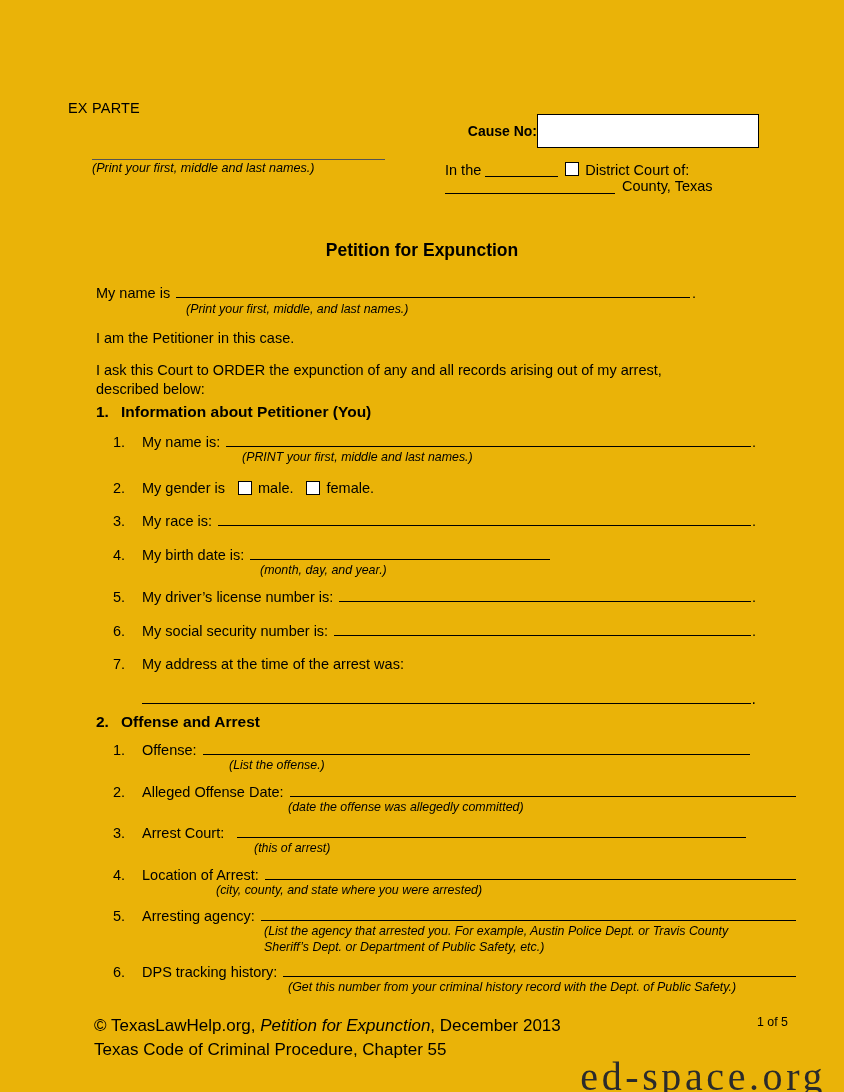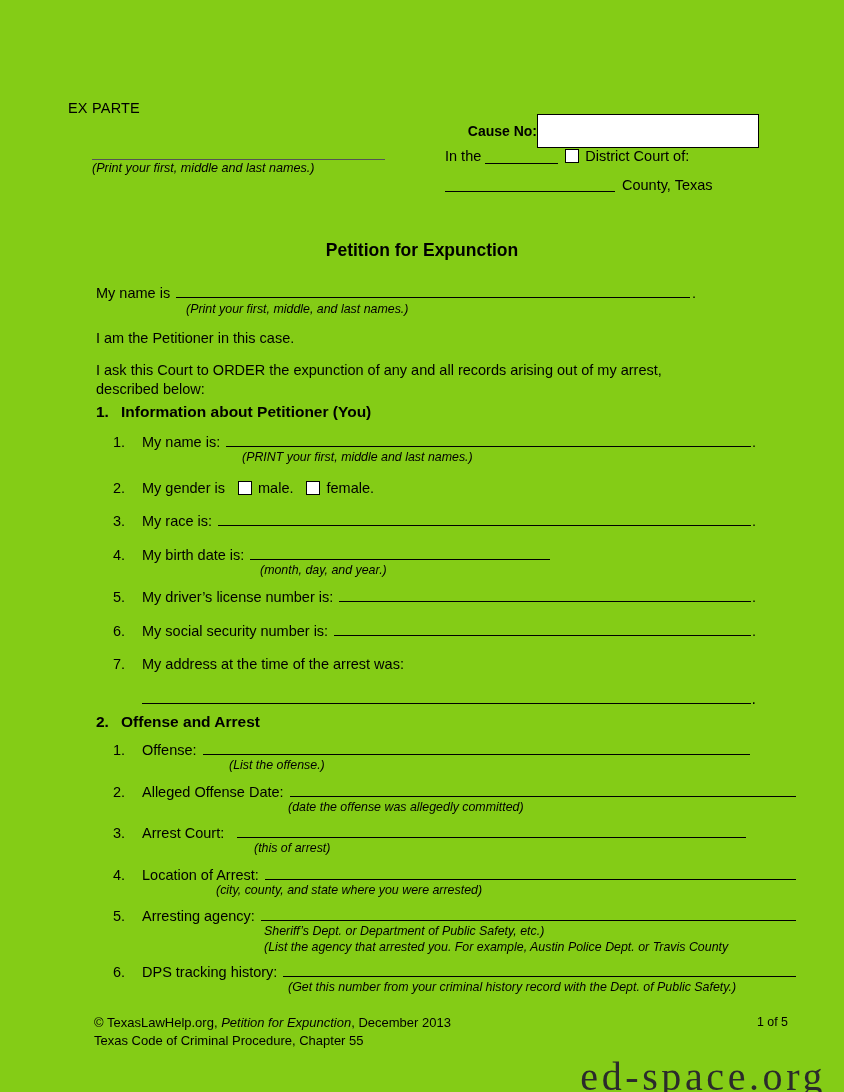--- a/index.html
+++ b/index.html
@@ -11,21 +11,21 @@
     width: 844px;
     height: 1092px;
     position: relative;
     font-family: "Liberation Sans", sans-serif;
     color: #000000;
     overflow: hidden;
   }
   .page {
     position: absolute;
     inset: 0;
-    background: #84cc16;
+    background: #eab308;
   }
 
   
   .header {
     position: absolute;
     left: 0; right: 0;
     top: 100px;
     height: 120px;
   }
   .ex-parte {
@@ -66,45 +66,46 @@
     font-weight: bold;
     width: 92px;
   }
   .cause-box {
     width: 220px;
     height: 32px;
     border: 1.6px solid #000;
     background: #fff;
   }
   .court-row {
-    display: flex;
-    align-items: center;
+    margin-top: 14px;
+    display: flex;
+    align-items: flex-start;
     font-size: 14.5px;
   }
   .court-blank {
     display: inline-block;
     width: 73px;
     border-bottom: 1.6px solid #000;
     height: 14px;
     margin: 0 7px 0 4px;
   }
   .chk {
     display: inline-block;
     width: 12px;
     height: 12px;
     border: 1.6px solid #000;
     background: #fff;
     vertical-align: -1px;
     margin-right: 6px;
     flex: none;
   }
   .county-row {
-    margin-top: 13px;
-    display: flex;
-    align-items: flex-start;
+    margin-top: 0;
+    display: flex;
+    align-items: center;
     font-size: 14.5px;
   }
   .county-blank {
     display: inline-block;
     width: 170px;
     border-bottom: 1.6px solid #000;
     height: 14px;
     margin-right: 7px;
   }
 
@@ -220,21 +221,21 @@
   }
   .gender-opt .chk { margin-right: 6px; }
   .gender-opt:first-of-type { margin-left: 11px; }
 
   
   .footer {
     position: absolute;
     left: 94px;
     top: 1014px;
     width: 660px;
-    font-size: 13px;
+    font-size: 17px;
     line-height: 1.42;
   }
   .footer-line { white-space: nowrap; }
   .footer i { font-style: italic; }
   .page-num {
     position: absolute;
     right: 56px;
     top: 1015px;
     font-size: 12.4px;
   }
@@ -462,22 +463,22 @@
       <div style="margin-top:9px;">
         <div class="item">
           <span class="item-num">5.</span>
           <span class="item-body">
             <span class="line-row">
               <span>Arresting agency:</span>
               <span class="rule"></span>
             </span>
           </span>
         </div>
+        <div class="item-hint" style="margin-left:168px;">(List the agency that arrested you.  For example, Austin Police Dept. or Travis County</div>
         <div class="item-hint" style="margin-left:168px;">Sheriff’s Dept. or Department of Public Safety, etc.)</div>
-        <div class="item-hint" style="margin-left:168px;">(List the agency that arrested you.  For example, Austin Police Dept. or Travis County</div>
       </div>
 
       <div style="margin-top:8px;">
         <div class="item">
           <span class="item-num">6.</span>
           <span class="item-body">
             <span class="line-row">
               <span>DPS tracking history:</span>
               <span class="rule"></span>
             </span>

